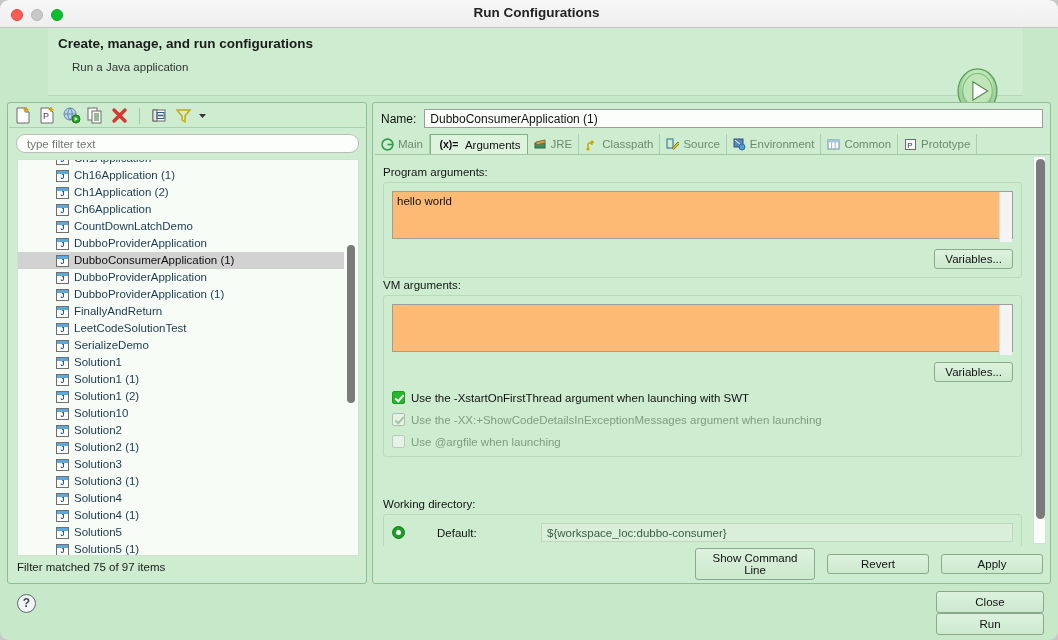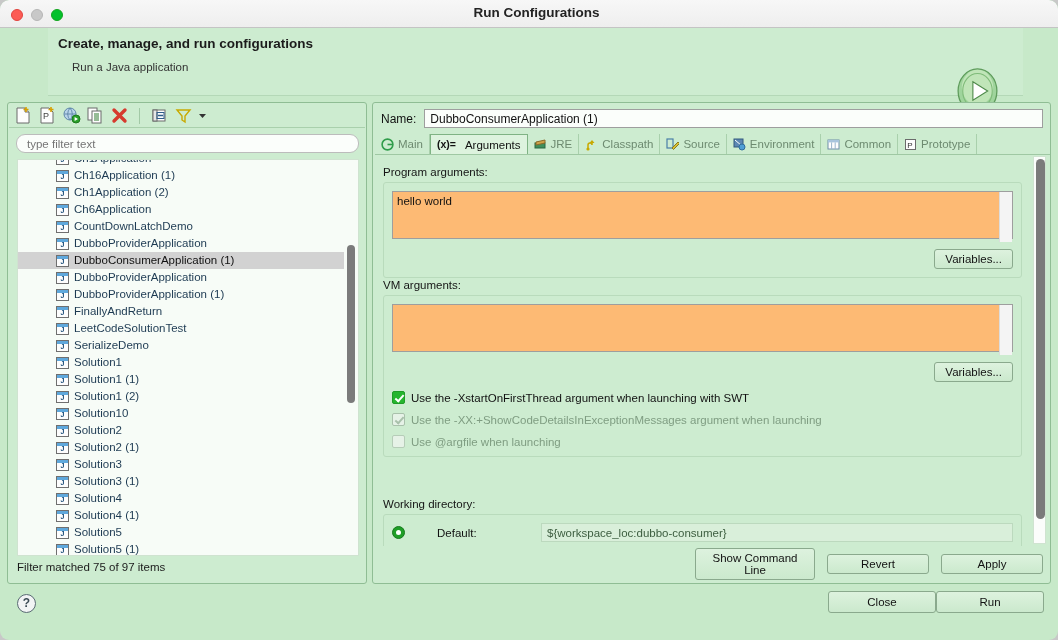--- a/index.html
+++ b/index.html
@@ -157,20 +157,21 @@
     width: 675px; height: 20px;
     display: flex; align-items: flex-end;
     border-bottom: 1px solid #9fc8a3;
   }
   .tab {
     display: flex; align-items: center; gap: 4px;
     height: 20px; padding: 0 6px;
     font-size: 11.5px; color: #6d8a70;
     border-right: 1px solid #a9d0ac;
     white-space: nowrap;
+    text-align: center;
   }
   .tab.active {
     background: #ddf3de; color: #111;
     border-left: 1px solid #7fb384;
     border-right: 1px solid #7fb384;
     border-top: 1px solid #7fb384;
   }
   .tabico { width: 13px; height: 13px; flex: none; position: relative; }
 
   #content {
@@ -275,21 +276,21 @@
   #helpicon {
     position: absolute; left: 17px; top: 10px;
     width: 19px; height: 19px; border-radius: 50%;
     border: 1.5px solid #5a6a74;
     background: #f2f4f5;
     font-size: 12px; font-weight: bold; color: #3b4b55;
     text-align: center; line-height: 17px;
   }
   #footerbtns {
     position: absolute; right: 14px; top: 7px;
-    display: flex; gap: 0;
+    display: flex; gap: 0; flex-direction: column;
   }
   #footerbtns .btn { width: 108px; padding: 4px 0; }
 </style>
 </head>
 <body>
 
 <div id="window">
 
   <div id="titlebar">
     <div id="traffic">

